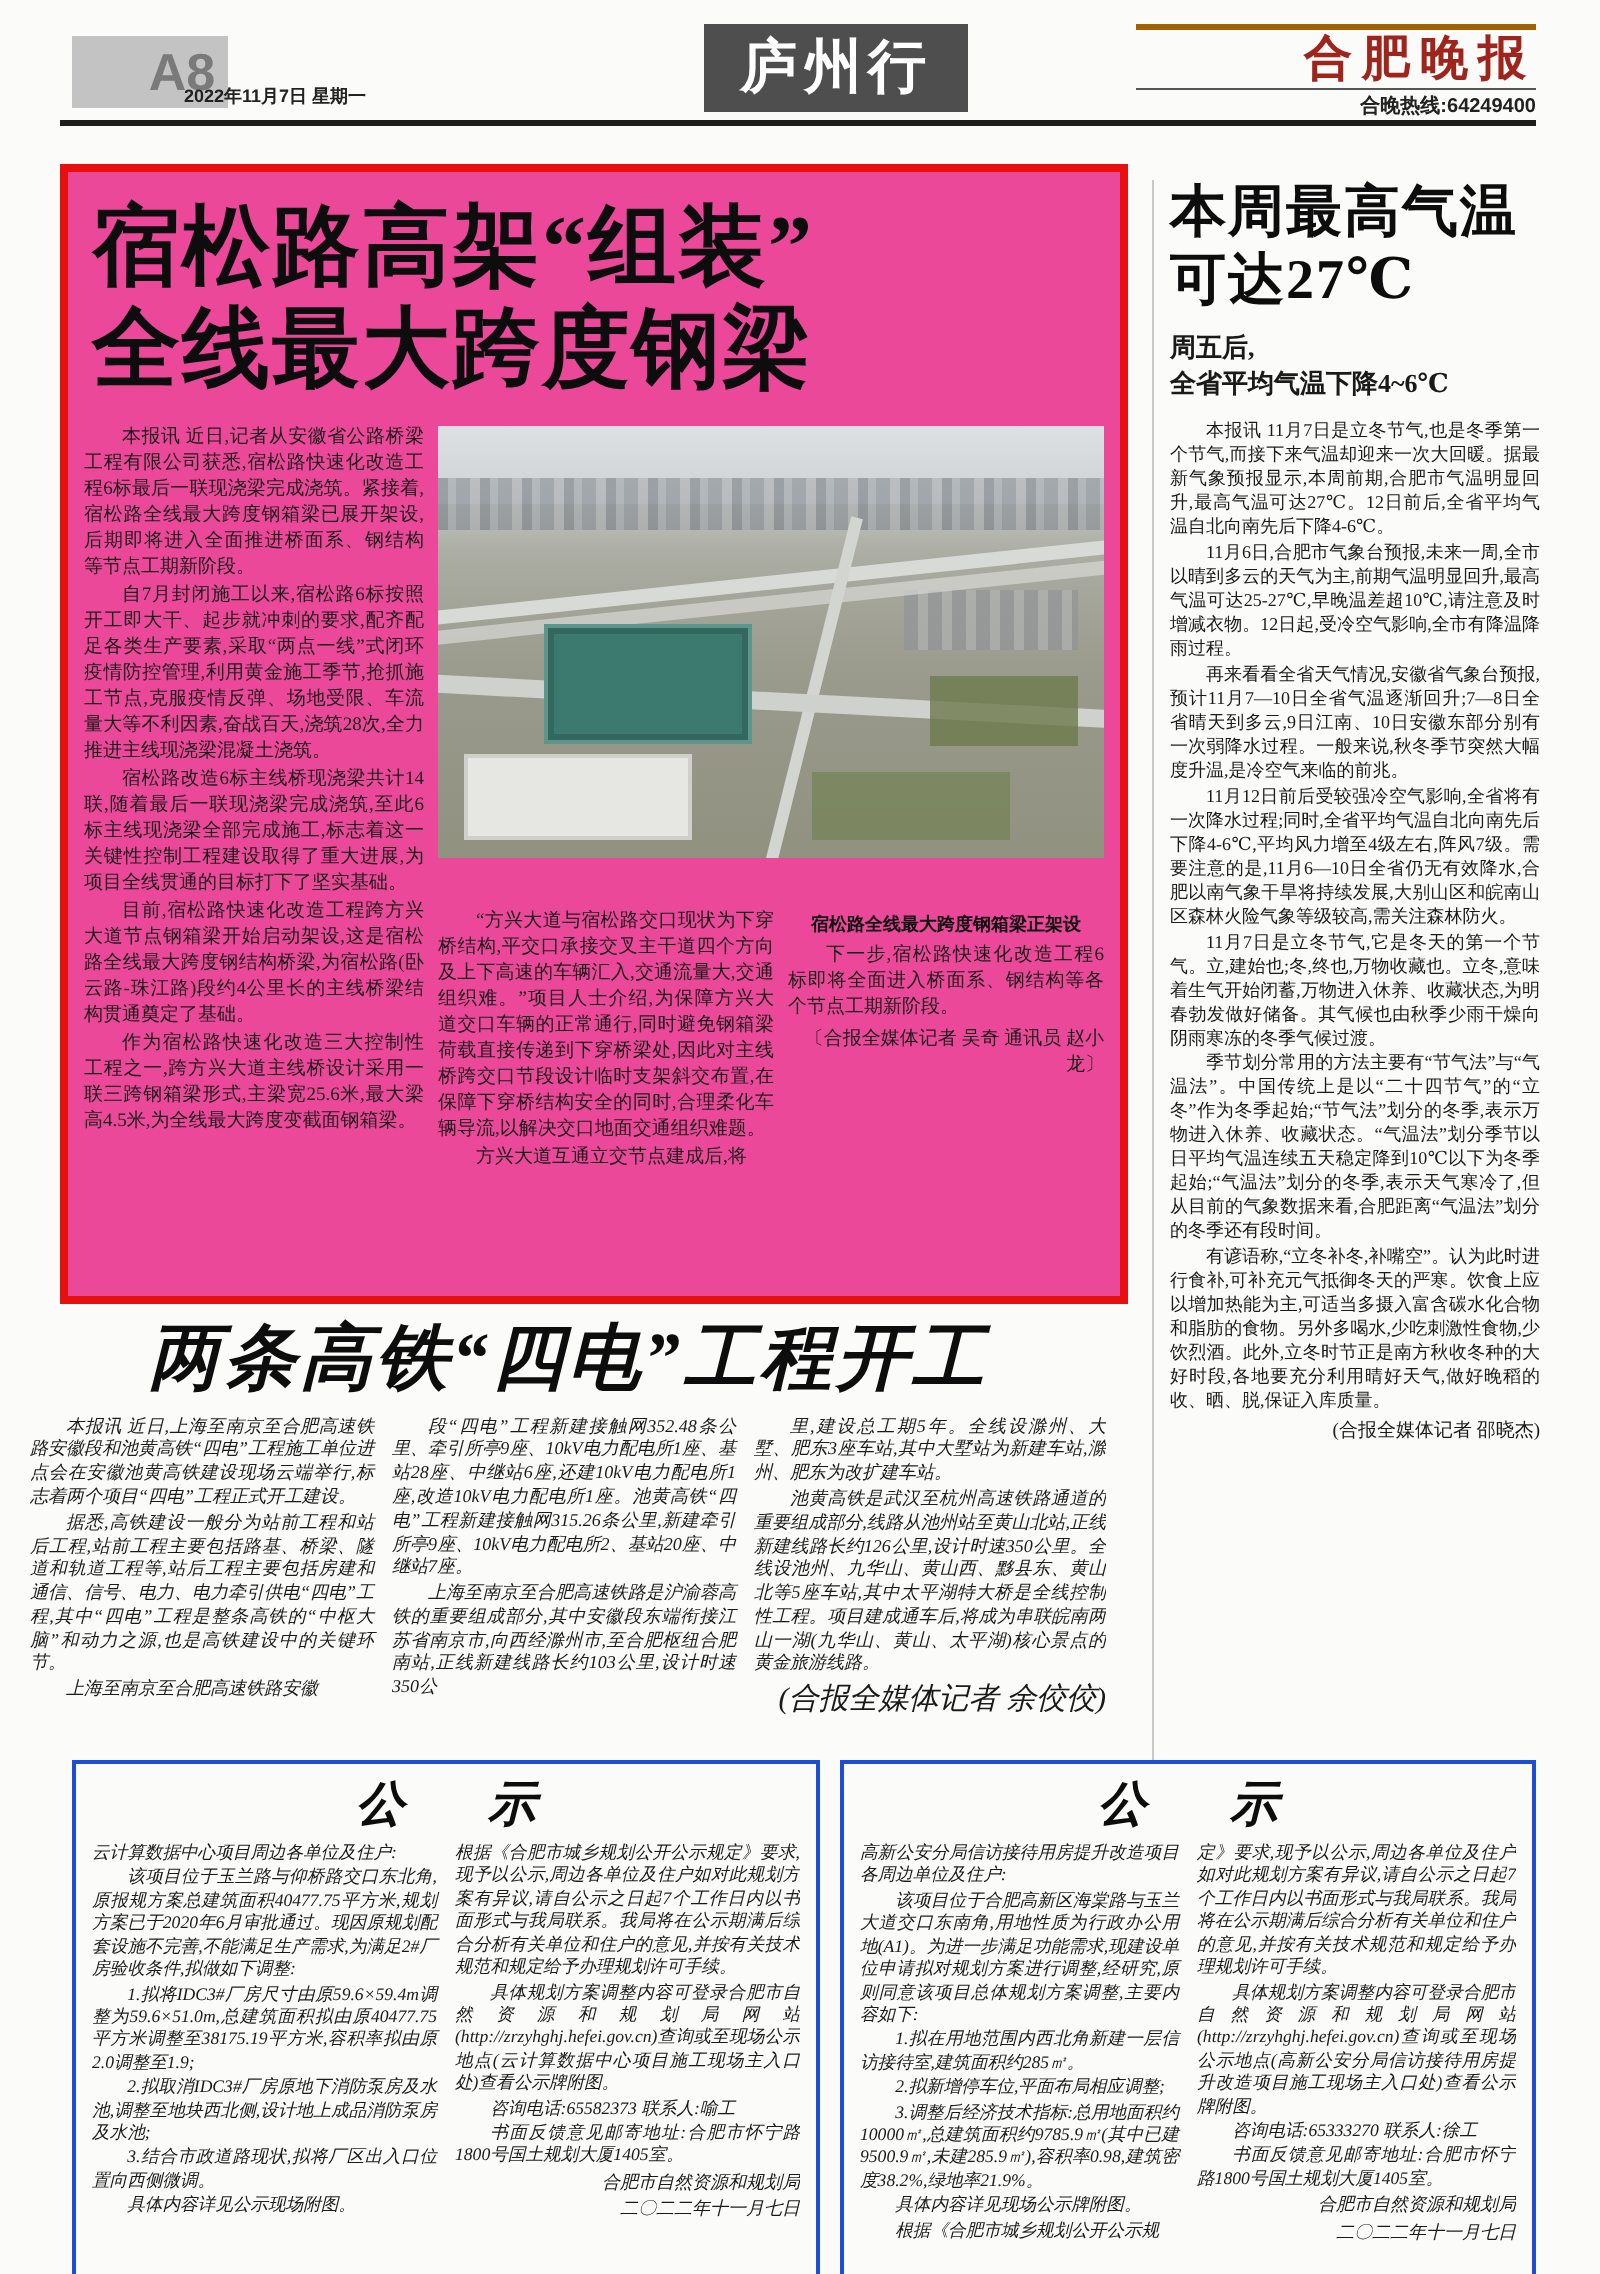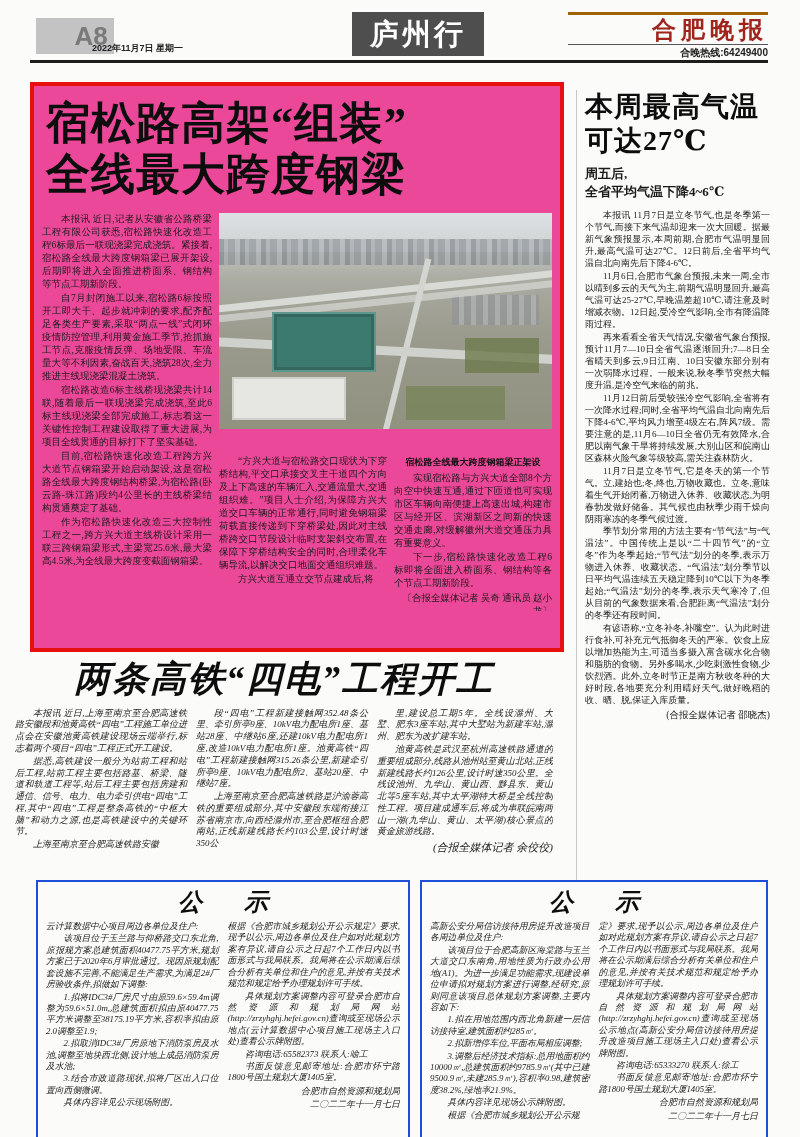--- a/index.html
+++ b/index.html
@@ -61,21 +61,21 @@
   .weather .para{font-size:9px;line-height:1.33;}
 
   
   .rail{position:absolute;left:15px;top:658px;width:538px;height:216px;overflow:hidden;font-style:italic;}
   .railhead{font-size:36px;font-weight:900;text-align:center;letter-spacing:2px;line-height:1.1;
             margin:2px 0 8px 0;color:#0d0d0d;}
   .railbody{display:flex;height:168px;overflow:hidden;}
   .railcol{width:172px;flex:none;margin-right:9px;}
   .railcol:last-child{margin-right:0;flex:1;min-width:0;}
   .rail .para{font-size:9px;line-height:1.31;}
-  .rail .byline{font-size:11px;}
+  .rail .byline{font-size:15px;}
 
   
   .notice{position:absolute;top:880px;height:309px;border:2px solid #1d4ed8;background:#fbfbfa;
           box-sizing:border-box;padding:3px 8px;overflow:hidden;font-style:italic;}
   .notL{left:36px;width:374px;}
   .notR{left:420px;width:348px;}
   .ntitle{font-size:24px;font-weight:900;text-align:center;letter-spacing:18px;padding-left:18px;
           margin:1px 0 3px 0;color:#0d0d0d;}
   .ncols{display:flex;height:206px;overflow:hidden;}
   .ncol{flex:1;min-width:0;}
@@ -130,21 +130,20 @@
           <div class="ph-green2"></div>
         </div>
         <div class="cols2">
           <div class="colB">
               <p class="para">“方兴大道与宿松路交口现状为下穿桥结构,平交口承接交叉主干道四个方向及上下高速的车辆汇入,交通流量大,交通组织难。”项目人士介绍,为保障方兴大道交口车辆的正常通行,同时避免钢箱梁荷载直接传递到下穿桥梁处,因此对主线桥跨交口节段设计临时支架斜交布置,在保障下穿桥结构安全的同时,合理柔化车辆导流,以解决交口地面交通组织难题。</p>
               <p class="para">方兴大道互通立交节点建成后,将</p>
             </div>
           <div class="colC">
             <div class="caption">宿松路全线最大跨度钢箱梁正架设</div>
             <div>
-                <p class="para">实现宿松路与方兴大道全部8个方向空中快速互通,通过下匝道也可实现市区车辆向南便捷上高速出城,构建市区与经开区、滨湖新区之间新的快速交通走廊,对缓解徽州大道交通压力具有重要意义。</p>
                 <p class="para">下一步,宿松路快速化改造工程6标即将全面进入桥面系、钢结构等各个节点工期新阶段。</p>
               </div>
             <div class="byline">〔合报全媒体记者 吴奇 通讯员 赵小龙〕</div>
           </div>
         </div>
       </div>
     </div>
   </div>
 
   <div class="weather">

